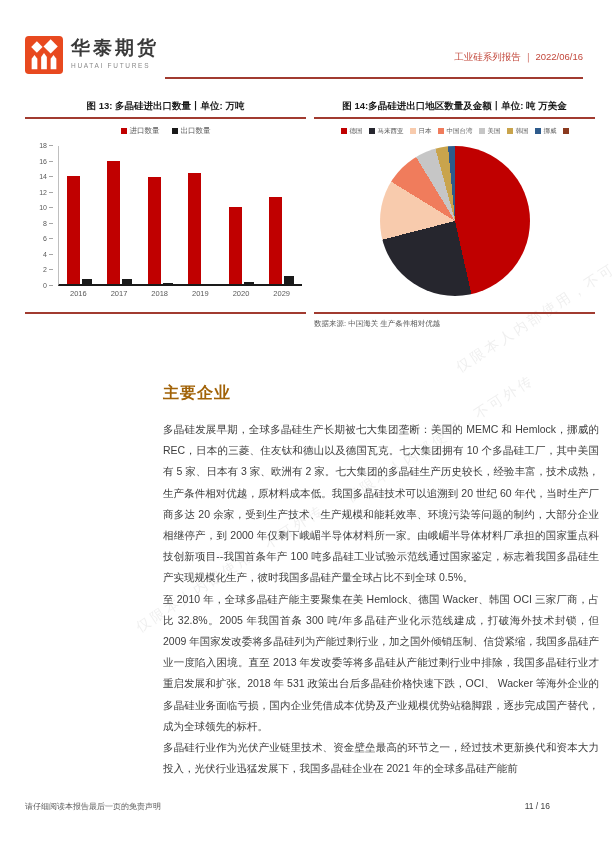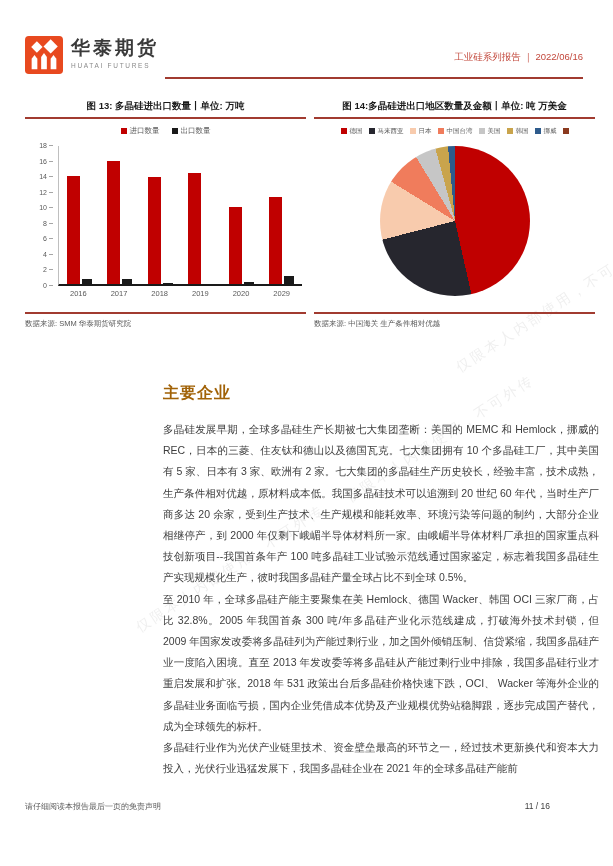--- a/index.html
+++ b/index.html
@@ -154,21 +154,20 @@
       <div class="bar-xlabels">
           <div class="xlabel">2016</div>
           <div class="xlabel">2017</div>
           <div class="xlabel">2018</div>
           <div class="xlabel">2019</div>
           <div class="xlabel">2020</div>
           <div class="xlabel">2029</div>
         </div>
     </div>
     <div class="source-rule"></div>
-    <div class="fig-source">数据来源: SMM 华泰期货研究院</div>
   </div>
 
   <div class="figure">
     <div class="fig-title">图 14:多晶硅进出口地区数量及金额丨单位: 吨 万美金</div>
     <div class="fig-title-rule"></div>
     <div class="fig-legend small">
         <span class="legend-item">
           <span class="swatch" style="background: rgb(192, 0, 0);"></span>
           <span>德国</span>
         </span>

